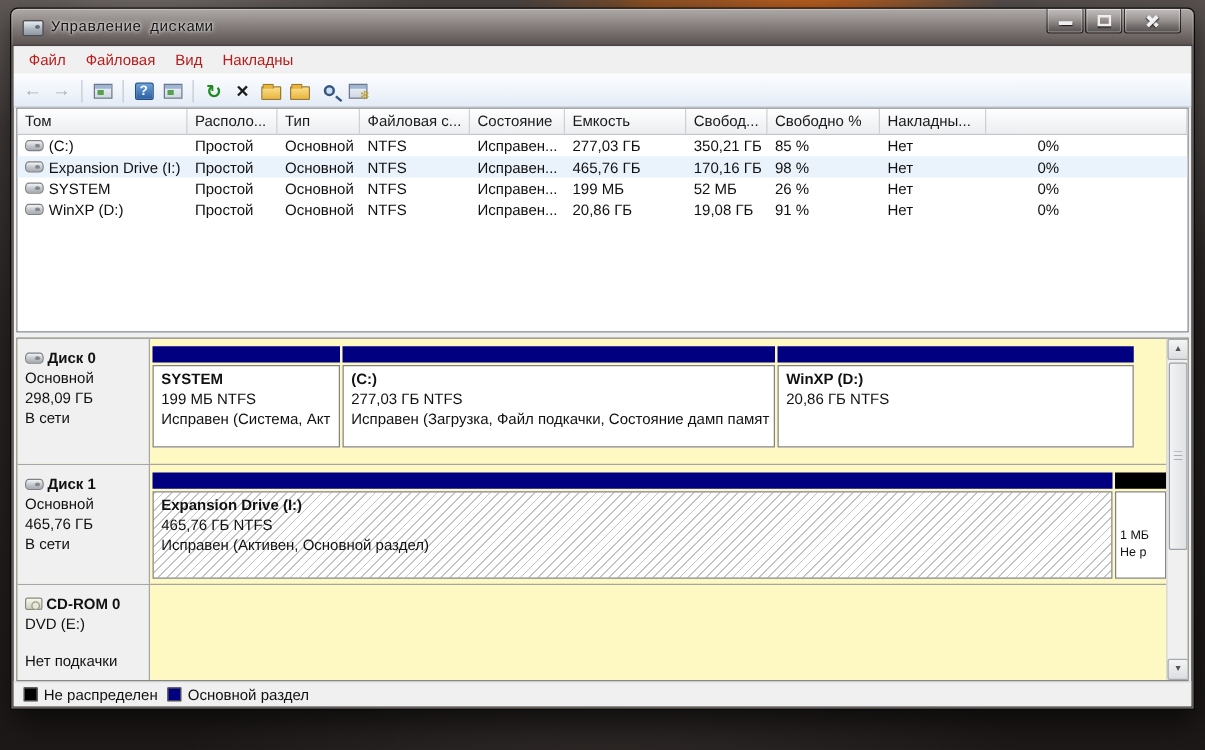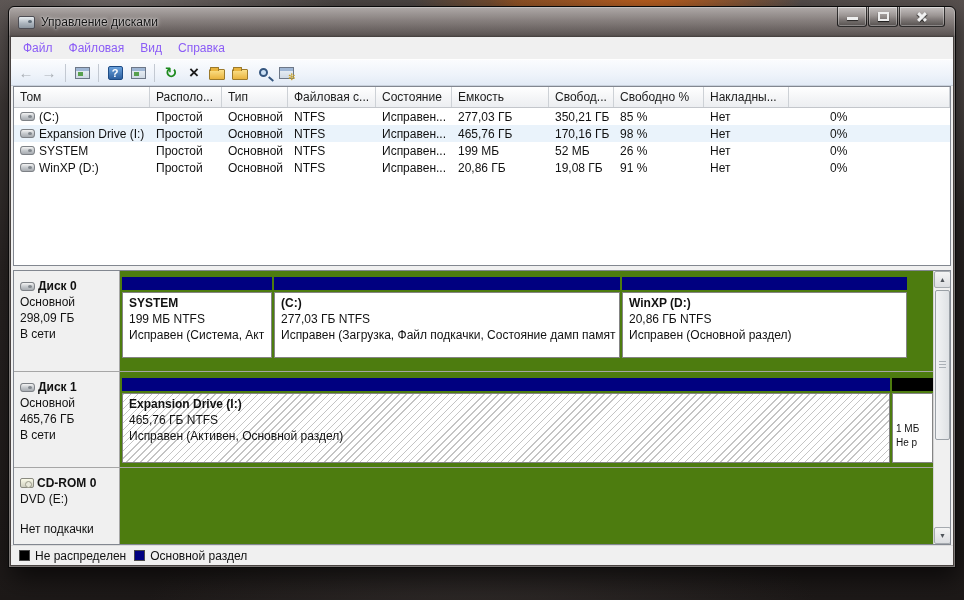--- a/index.html
+++ b/index.html
@@ -17,20 +17,21 @@
 
   
   .window { position:absolute; left:8px; top:6px; width:948px; height:562px;
     border:1px solid #090909; border-radius:6px 6px 0 0;
     background:linear-gradient(#8b8381, #655d5b 28px, #4a4442 30px, #4a4442);
     box-shadow:inset 0 0 0 1px rgba(255,255,255,.28), 3px 10px 26px rgba(0,0,0,.65);
   }
   .titlebar { position:absolute; left:0; top:0; right:0; height:30px;
     display:flex; align-items:center; padding-left:9px; border-radius:6px 6px 0 0;
     background:linear-gradient(rgba(255,255,255,.30), rgba(255,255,255,.10) 45%, rgba(0,0,0,.12));
+    font-family:Liberation Mono, monospace;
   }
   .title-text { font-size:12px; color:#111;
     text-shadow:0 0 4px rgba(255,255,255,.8), 0 0 2px rgba(255,255,255,.9); margin-left:6px; }
   .app-icon { width:17px; height:13px; border:1px solid #4e4e55; border-radius:2px;
     background:linear-gradient(#e9eef2,#aab3bc 60%,#8d97a1); position:relative; }
   .app-icon::after { content:""; position:absolute; right:2px; top:3px; width:4px; height:3px;
     border-radius:50%; background:#5d6b77; }
   .winbtns { position:absolute; right:10px; top:0; display:flex; }
   .winbtn { width:30px; height:20px; border:1px solid rgba(10,10,10,.75);
     border-top:none; background:linear-gradient(rgba(255,255,255,.25), rgba(255,255,255,.06) 45%, rgba(0,0,0,.28));
@@ -43,21 +44,21 @@
     border:2px solid #efefef; box-shadow:0 1px 1px rgba(0,0,0,.7); }
   .glyph-x { position:absolute; left:50%; top:50%; width:13px; height:13px; transform:translate(-50%,-50%); }
   .glyph-x::before,.glyph-x::after { content:""; position:absolute; left:1px; top:5px; width:11px; height:3px;
     background:#f2f2f2; box-shadow:0 1px 1px rgba(0,0,0,.6); }
   .glyph-x::before { transform:rotate(45deg); } .glyph-x::after { transform:rotate(-45deg); }
 
   
   .client { position:absolute; left:2px; right:2px; top:30px; bottom:2px;
     background:#f0f0f0; display:flex; flex-direction:column; }
   .menubar { height:22px; display:flex; align-items:center; padding-left:4px;
-    background:#f0f0f0; font-size:12px; color:#8b5cf6; }
+    background:#f0f0f0; font-size:12px; color:#b91c1c; }
   .menu-item { padding:3px 8px; }
   .toolbar { height:27px; display:flex; align-items:center; gap:5px; padding-left:6px;
     background:linear-gradient(#fbfcfe,#eef3fa 60%,#e3ebf6);
     border-top:1px solid #fff; border-bottom:1px solid #c9d1dc; }
   .tsep { width:1px; height:18px; background:#c3c9d2; margin:0 2px; }
   .tico { width:18px; height:18px; display:flex; align-items:center; justify-content:center;
     font-size:13px; }
   .arrow { color:#a9aeb4; font-weight:bold; font-size:15px; }
   .boxico { width:15px; height:12px; border:1px solid #6d7787;
     background:linear-gradient(#eef3f8,#cfd9e4); position:relative; }
@@ -93,21 +94,21 @@
   .c0{width:136px}.c1{width:72px}.c2{width:66px}.c3{width:88px}.c4{width:76px}
   .c5{width:97px}.c6{width:65px}.c7{width:90px}.c8{width:120px}.c9{width:85px}
   .cE{flex:1}
   .drive-ico { width:15px; height:9px; flex:0 0 15px; border:1px solid #7d8186; border-radius:3px/4px;
     background:linear-gradient(#f4f4f4,#c2c6ca 55%,#a9adb2); position:relative; }
   .drive-ico::after { content:""; position:absolute; right:2px; top:2px; width:4px; height:3px;
     border-radius:50%; background:#81878d; }
 
   
   .gap { height:4px; }
-  .graphpane { flex:1; background:#4d7c0f; border:1px solid #828790; position:relative; overflow:hidden; }
+  .graphpane { flex:1; background:#fef9c3; border:1px solid #828790; position:relative; overflow:hidden; }
   .grows { position:absolute; left:0; top:0; right:17px; bottom:0; display:flex; flex-direction:column; }
   .grow { display:flex; border-bottom:1px solid #a6a6a6; }
   .grow.d0 { height:101px; } .grow.d1 { height:96px; } .grow.cd { flex:1; border-bottom:none; }
   .dlabel { width:106px; flex:0 0 106px; border-right:1px solid #a6a6a6; background:#f0f0f0;
     padding:7px 4px 0 6px; font-size:12px; color:#111; line-height:16px; }
   .dlabel .dname { font-weight:bold; display:flex; align-items:center; gap:3px; }
   .parts { flex:1; display:flex; gap:2px; padding:6px 2px 0 2px; align-items:flex-start; }
   .part { display:flex; flex-direction:column; }
   .strip { height:13px; background:#000080; margin-bottom:2px; }
   .strip.black { background:#000000; }
@@ -167,21 +168,21 @@
           </div>
       </div>
     </div>
 
     <div class="client">
 
       <div class="menubar">
         <span class="menu-item">Файл</span>
         <span class="menu-item">Файловая</span>
         <span class="menu-item">Вид</span>
-        <span class="menu-item">Справка</span>
+        <span class="menu-item">Накладны</span>
       </div>
 
       <div class="toolbar">
         <span class="tico">
             <span class="arrow">←</span>
           </span>
         <span class="tico">
             <span class="arrow">→</span>
           </span>
         <span class="tsep"></span>
@@ -327,21 +328,20 @@
                     <div class="pname">(C:)</div>
                     <div>277,03 ГБ NTFS</div>
                     <div>Исправен (Загрузка, Файл подкачки, Состояние дамп памят</div>
                   </div>
                 </div>
                 <div class="part p-winxp">
                   <div class="strip"></div>
                   <div class="pbox">
                     <div class="pname">WinXP  (D:)</div>
                     <div>20,86 ГБ NTFS</div>
-                    <div>Исправен (Основной раздел)</div>
                   </div>
                 </div>
               </div>
             </div>
 
             <div class="grow d1">
               <div class="dlabel">
                 <div class="dname">
                     <span class="drive-ico"></span>
                     <span>Диск 1</span>

